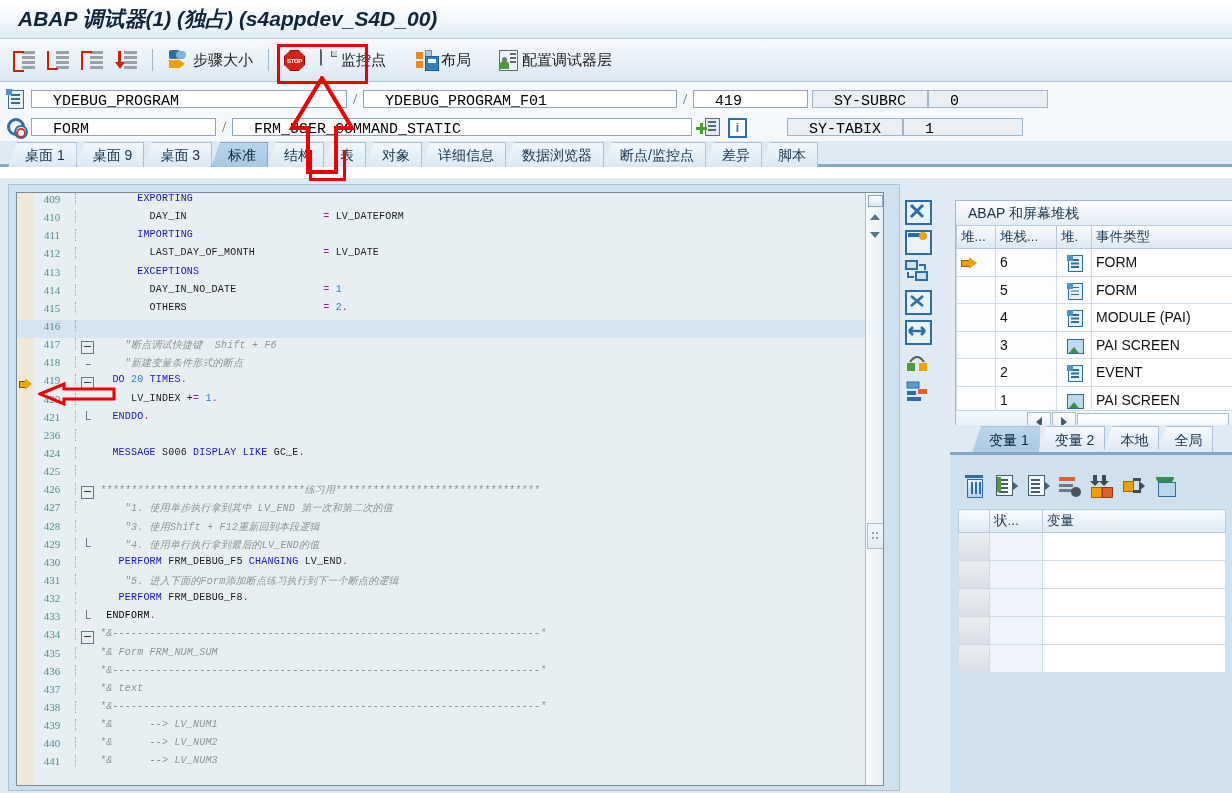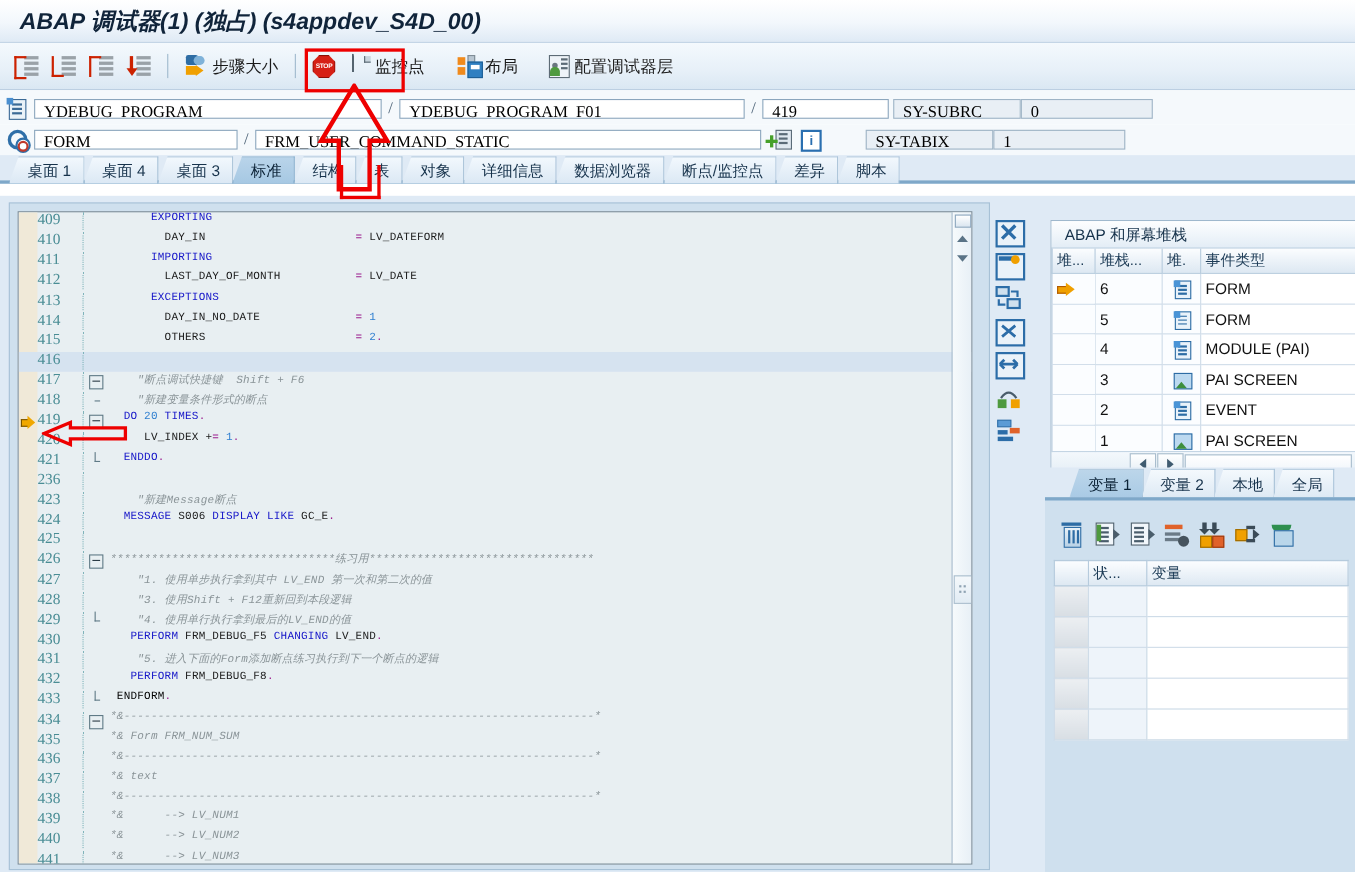--- a/index.html
+++ b/index.html
@@ -86,22 +86,22 @@
   .cfgico .person{position:absolute;left:3px;bottom:1px;width:9px;height:8px;background:#4f9a3f;border-radius:4px 4px 0 0;}
   .cfgico .head{position:absolute;left:5px;bottom:8px;width:5px;height:5px;border-radius:50%;background:#6b7780;}
   .cfgico .l1,.cfgico .l2,.cfgico .l3{position:absolute;right:3px;width:6px;height:1.5px;background:#5d6b76;}
   .cfgico .l1{top:3px;} .cfgico .l2{top:7px;} .cfgico .l3{top:11px;}
 
   
   .fieldrow{display:flex;align-items:center;height:28px;padding-left:6px;gap:0;background:#f5f9fc;}
   .rowico{width:20px;height:20px;margin-right:5px;position:relative;flex:0 0 auto;}
   .inp{
     height:18px;border:1px solid #8ba6bd;background:#fff;
-    font-family:Liberation Serif, serif;font-size:15px;color:#000;
-    padding:0 8px;line-height:22px;box-sizing:border-box;white-space:nowrap;overflow:hidden;
+    font-family:Liberation Mono, monospace;font-size:15px;color:#000;
+    padding:0 21px;line-height:22px;box-sizing:border-box;white-space:nowrap;overflow:hidden;
   }
   .inp.ro{background:#e9eff5;border-color:#9fb4c6;}
   .slash{width:16px;text-align:center;color:#4a6075;font-size:15px;font-family:"Liberation Serif",serif;}
 
   
   .progico .sheet{position:absolute;left:2px;top:1px;width:14px;height:17px;background:#eaf2f8;border:1px solid #3b6a96;}
   .progico .sheet:after{content:"";position:absolute;left:2px;top:3px;width:9px;height:1.5px;background:#3b6a96;
     box-shadow:0 4px 0 #3b6a96,0 8px 0 #3b6a96;}
   .progico .corner{position:absolute;left:0;top:0;width:6px;height:6px;background:#4a8fd0;}
 
@@ -137,21 +137,21 @@
 
   
   .body{position:absolute;left:0;top:178px;width:1232px;height:615px;background:#dfeaf5;}
   .leftpane{position:absolute;left:8px;top:6px;width:890px;height:605px;background:#cfe0ee;border:1px solid #a7c1d6;}
   .codebox{position:absolute;left:7px;top:7px;width:866px;height:592px;background:#e8eff2;border:1px solid #7b8c99;overflow:hidden;}
   .gutterbk{position:absolute;left:0;top:0;width:17px;height:100%;background:#f0e9d8;}
   .codescroll{position:absolute;left:0;top:0;width:866px;height:592px;}
 
   .codeline{display:flex;height:18.15px;align-items:flex-start;font-family:"Liberation Mono","DejaVu Sans Mono",monospace;font-size:14px;}
   .marker{width:17px;flex:0 0 17px;position:relative;background:#f0e9d8;}
-  .lnum{width:42px;flex:0 0 42px;text-align:left;padding-right:5px;color:#4a8d95;font-size:14px;
+  .lnum{width:42px;flex:0 0 42px;text-align:center;padding-right:5px;color:#4a8d95;font-size:11px;
         font-family:"Liberation Serif","DejaVu Serif",serif;box-sizing:border-box;border-right:1px dotted #7fb3ba;}
   .fold{width:22px;flex:0 0 22px;position:relative;}
   .codetext{flex:1;white-space:pre;padding-left:2px;color:#1a1a1a;font-size:10px;letter-spacing:0.2px;}
   .hl{background:#d6e3f0;}
 
   .kw{color:#1414c8;}
   .num{color:#2f7fd0;}
   .cmt{color:#8a9498;font-style:italic;}
   .pun{color:#9b1f8f;}
   .bold{font-weight:normal;color:#000;}
@@ -375,21 +375,21 @@
     <span class="ico infoico" style="margin-left:6px;">
       <span class="b">i</span>
     </span>
     <div class="inp ro" style="width:116px;margin-left:41px;">SY-TABIX</div>
     <div class="inp ro" style="width:120px;">1</div>
   </div>
 
   <div class="tabstrip" id="tabstrip">
     <div class="underline"></div>
   <div class="tab">桌面 1</div>
-      <div class="tab">桌面 4</div>
+      <div class="tab">桌面 9</div>
       <div class="tab">桌面 3</div>
       <div class="tab active">标准</div>
       <div class="tab">结构</div>
       <div class="tab">表</div>
       <div class="tab">对象</div>
       <div class="tab">详细信息</div>
       <div class="tab">数据浏览器</div>
       <div class="tab">断点/监控点</div>
       <div class="tab">差异</div>
       <div class="tab">脚本</div>
@@ -493,26 +493,20 @@
               <div class="fold">
                 <span class="foldend"></span>
               </div>
               <div class="codetext"><span></span><span>  </span><span class="kw">ENDDO</span><span class="pun">.</span><span></span></div>
             </div>
             <div class="codeline">
               <div class="marker"></div>
               <div class="lnum">236</div>
               <div class="fold"></div>
               <div class="codetext"><span></span></div>
-            </div>
-            <div class="codeline">
-              <div class="marker"></div>
-              <div class="lnum">423</div>
-              <div class="fold"></div>
-              <div class="codetext"><span class="cmt">    "新建Message断点</span></div>
             </div>
             <div class="codeline">
               <div class="marker"></div>
               <div class="lnum">424</div>
               <div class="fold"></div>
               <div class="codetext"><span></span><span>  </span><span class="kw">MESSAGE</span><span> </span><span>S006</span><span> </span><span class="kw">DISPLAY</span><span> </span><span class="kw">LIKE</span><span> </span><span>GC_E</span><span class="pun">.</span><span></span></div>
             </div>
             <div class="codeline">
               <div class="marker"></div>
               <div class="lnum">425</div>

